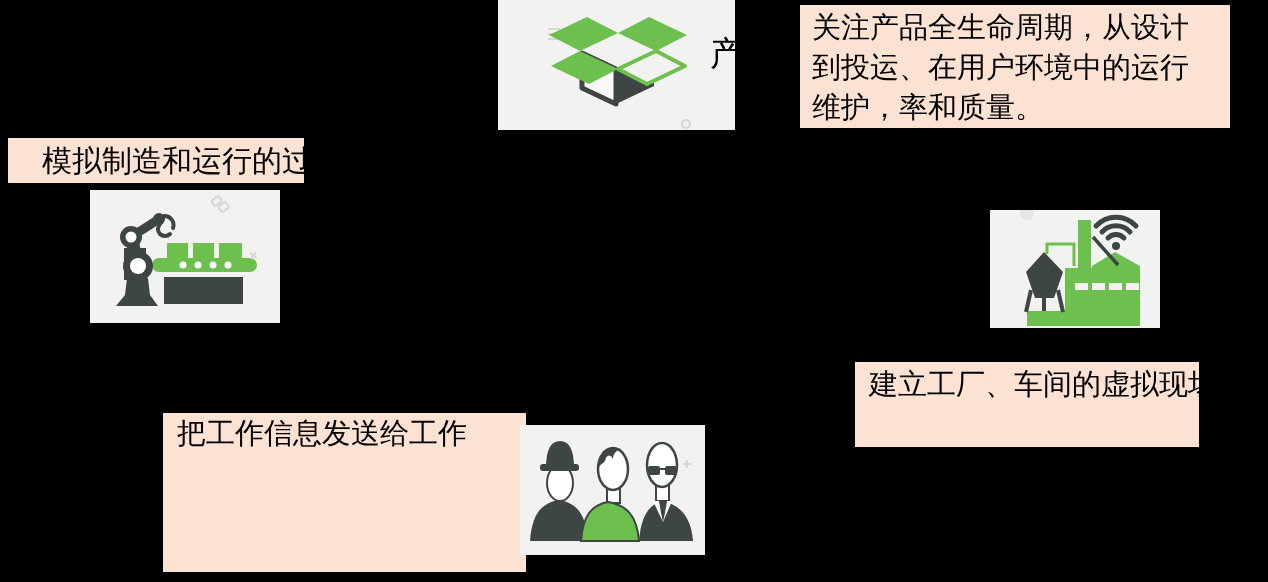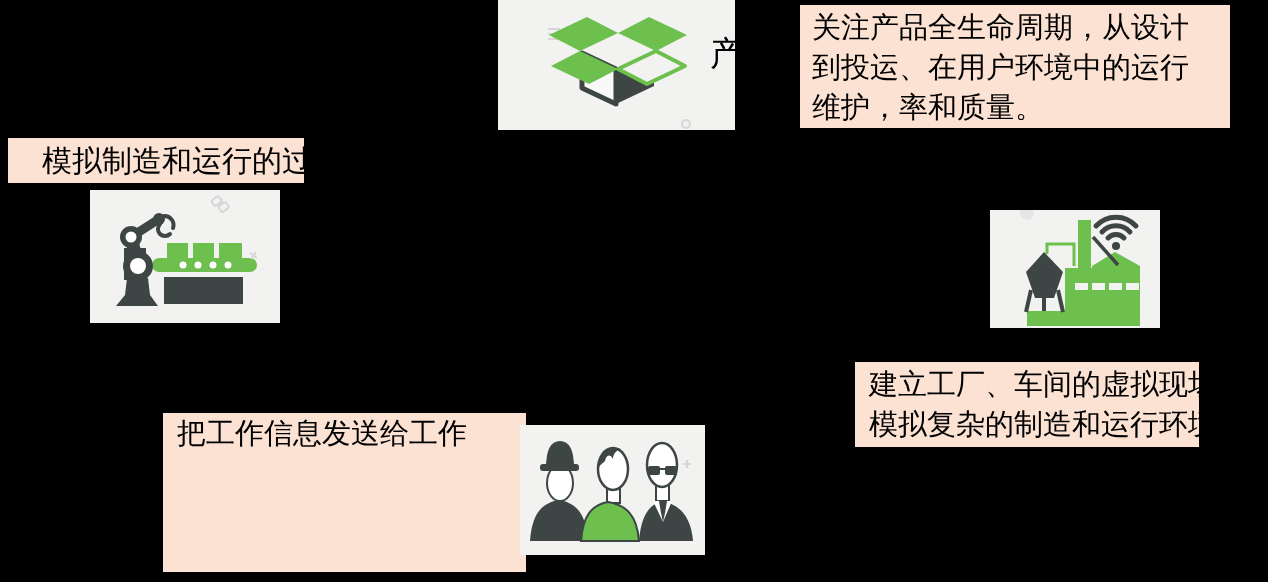--- a/index.html
+++ b/index.html
@@ -155,21 +155,20 @@
         <circle class="d" cx="0" cy="0" r="4" stroke="none"></circle>
         <path d="M-8,-8 A11,11 0 0 1 8,-8"></path>
         <path d="M-14,-14 A19,19 0 0 1 14,-14"></path>
         <path d="M-20,-20 A27,27 0 0 1 20,-20"></path>
       </g>
     </svg>
   </div>
 
   <div class="callout co-virtual">
     <div class="line">建立工厂、车间的虚拟现场-</div>
-    <div class="line">模拟复杂的制造和运行环境</div>
   </div>
 
   <div class="callout co-worker">
     <div class="line">把工作信息发送给工作</div>
   </div>
 
   <div class="card card-workers">
     <svg width="185" height="130" viewBox="0 0 185 130">
 
       <g>

